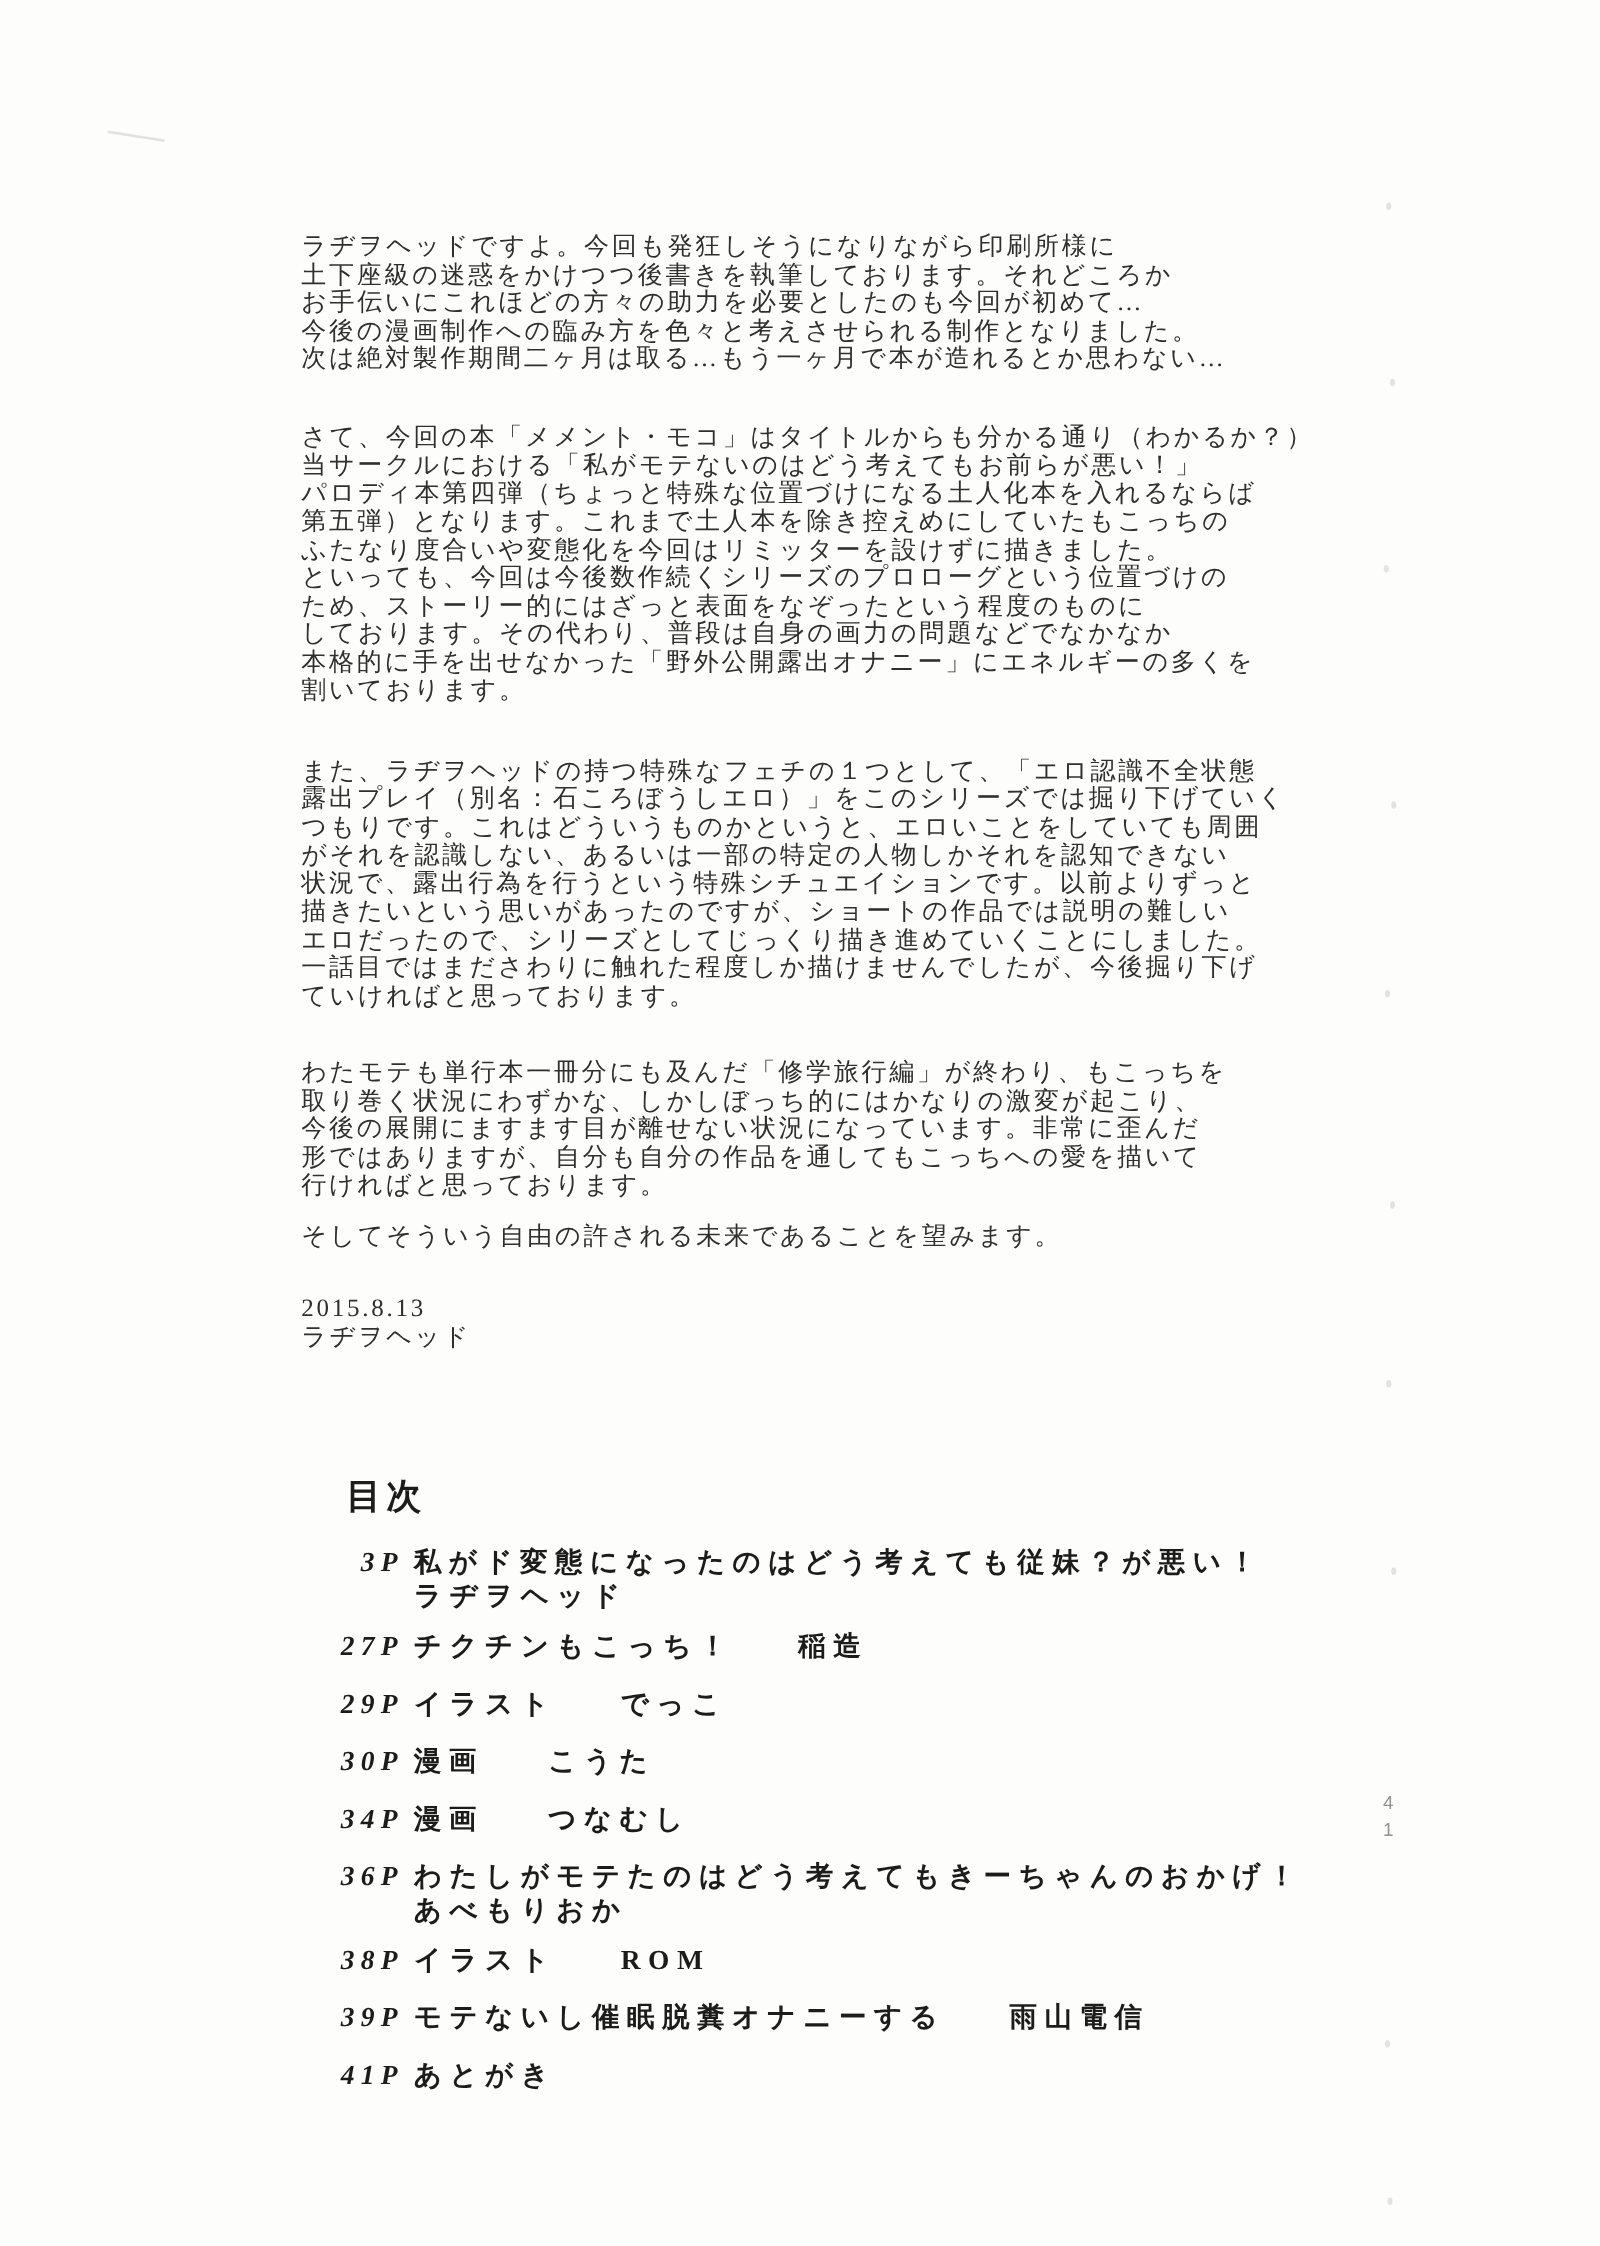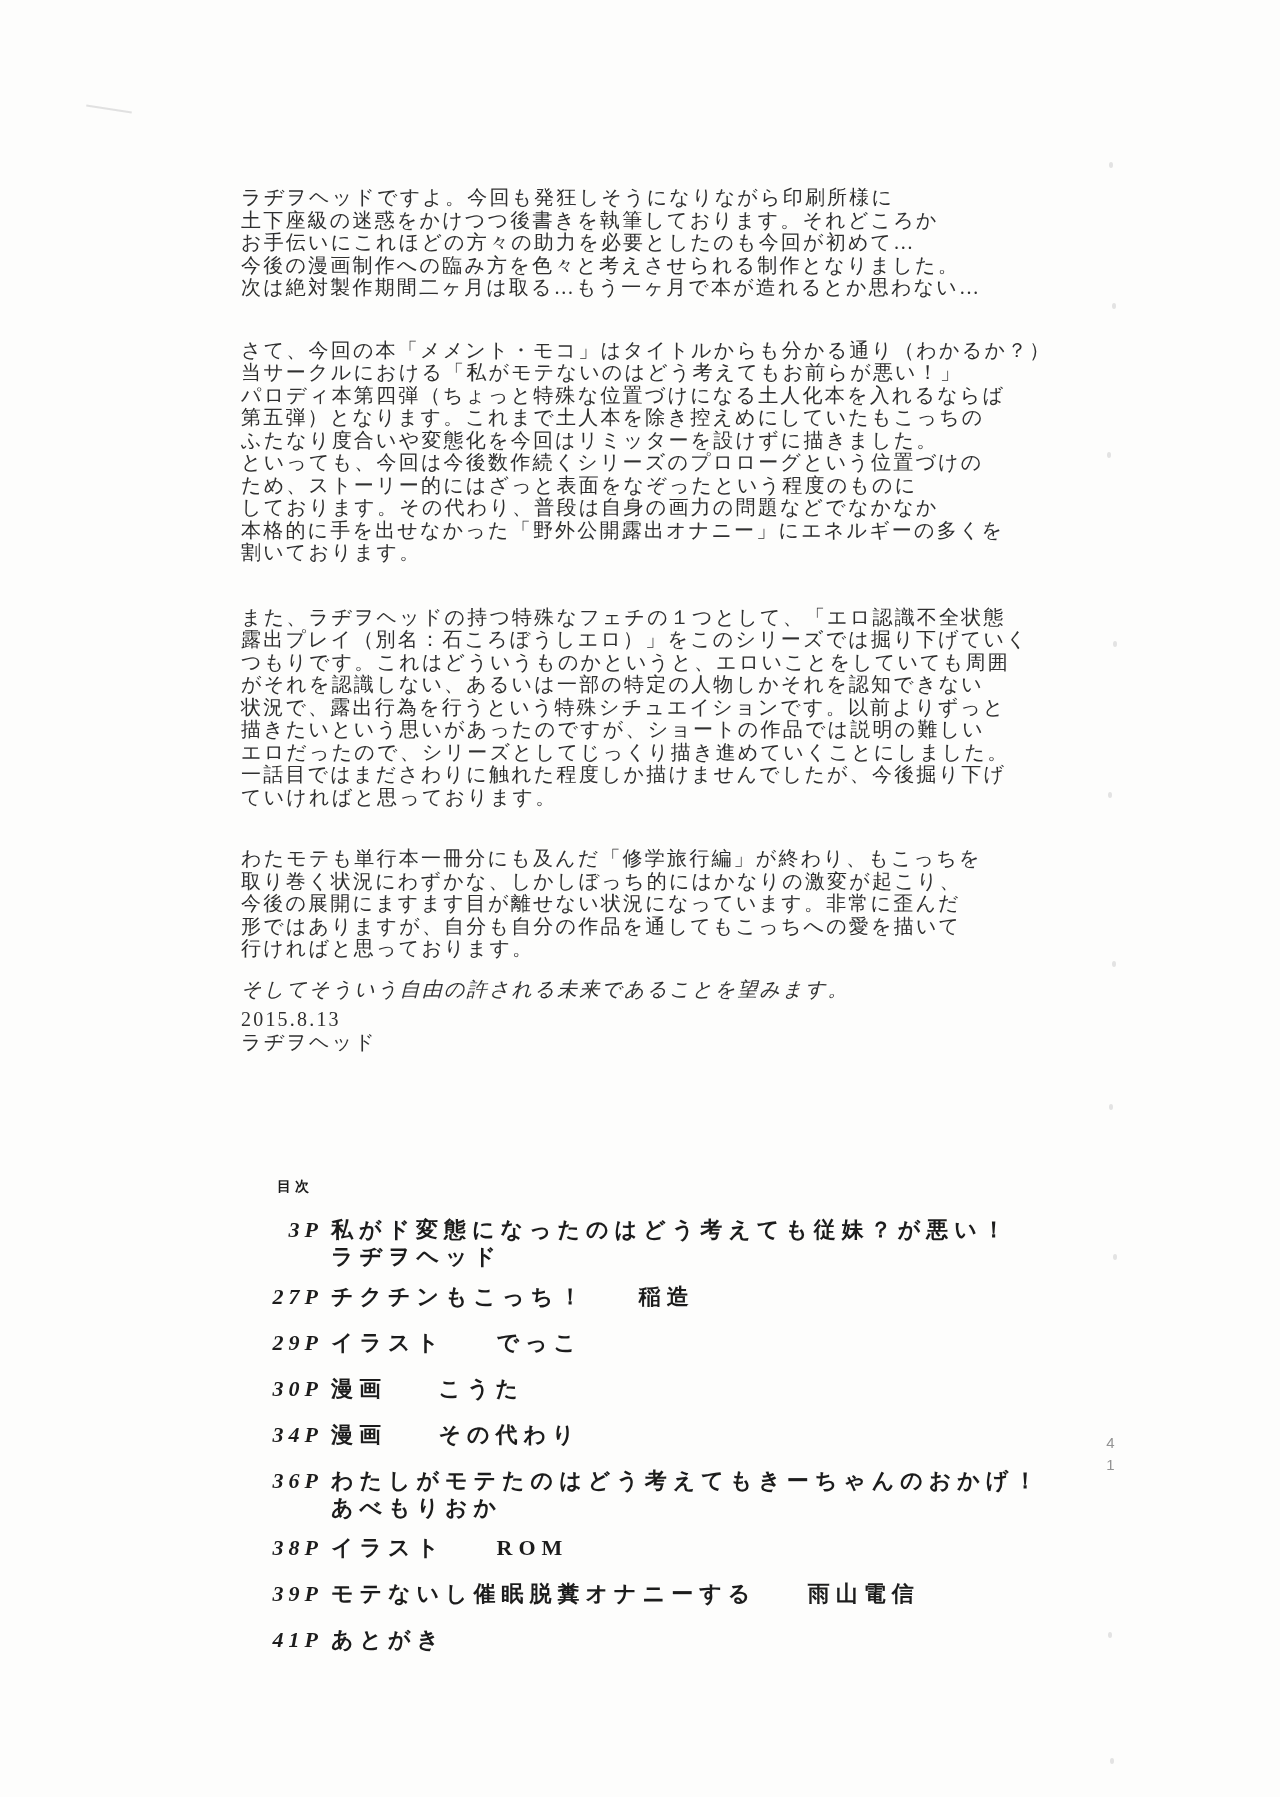--- a/index.html
+++ b/index.html
@@ -21,33 +21,33 @@
     font-size:20px;
     line-height:22.5px;
     letter-spacing:2.2px;
   }
   .para{margin:0;}
   .para .line{display:block;white-space:nowrap;}
   .p-a{margin-bottom:40px;}
   .p-b{margin-bottom:42px;}
   .p-c{margin-bottom:39px;}
   .p-d{margin-bottom:18px;}
-  .p-e{margin-bottom:8px;font-style:italic;}
+  .p-e{margin-bottom:36px;}
   .date-line,.sig-line{display:block;line-height:23px;}
   
   .toc{
     position:absolute;
     left:241px;
     top:1178px;
     width:920px;
     color:#1c1c1c;
     font-weight:bold;
   }
   .toc-heading{
-    font-size:14px;
+    font-size:28px;
     margin:0 0 20px 36px;
     letter-spacing:4px;
   }
   .toc-entry{
     display:flex;
     align-items:flex-start;
     margin-bottom:19px;
     font-size:22px;
     line-height:27px;
     letter-spacing:6px;
@@ -190,21 +190,21 @@
         <span class="toc-title">漫画</span>
         <span class="toc-author-inline">こうた</span>
       </span>
     </div>
 
 
     <div class="toc-entry">
       <span class="toc-page">34P</span>
       <span class="toc-body">
         <span class="toc-title">漫画</span>
-        <span class="toc-author-inline">その代わり</span>
+        <span class="toc-author-inline">つなむし</span>
       </span>
     </div>
 
     <div class="toc-entry two-line">
       <span class="toc-page">36P</span>
       <span class="toc-body">
         <span class="toc-title">わたしがモテたのはどう考えてもきーちゃんのおかげ！</span>
         <span class="toc-author-block">あべもりおか</span>
       </span>
     </div>

